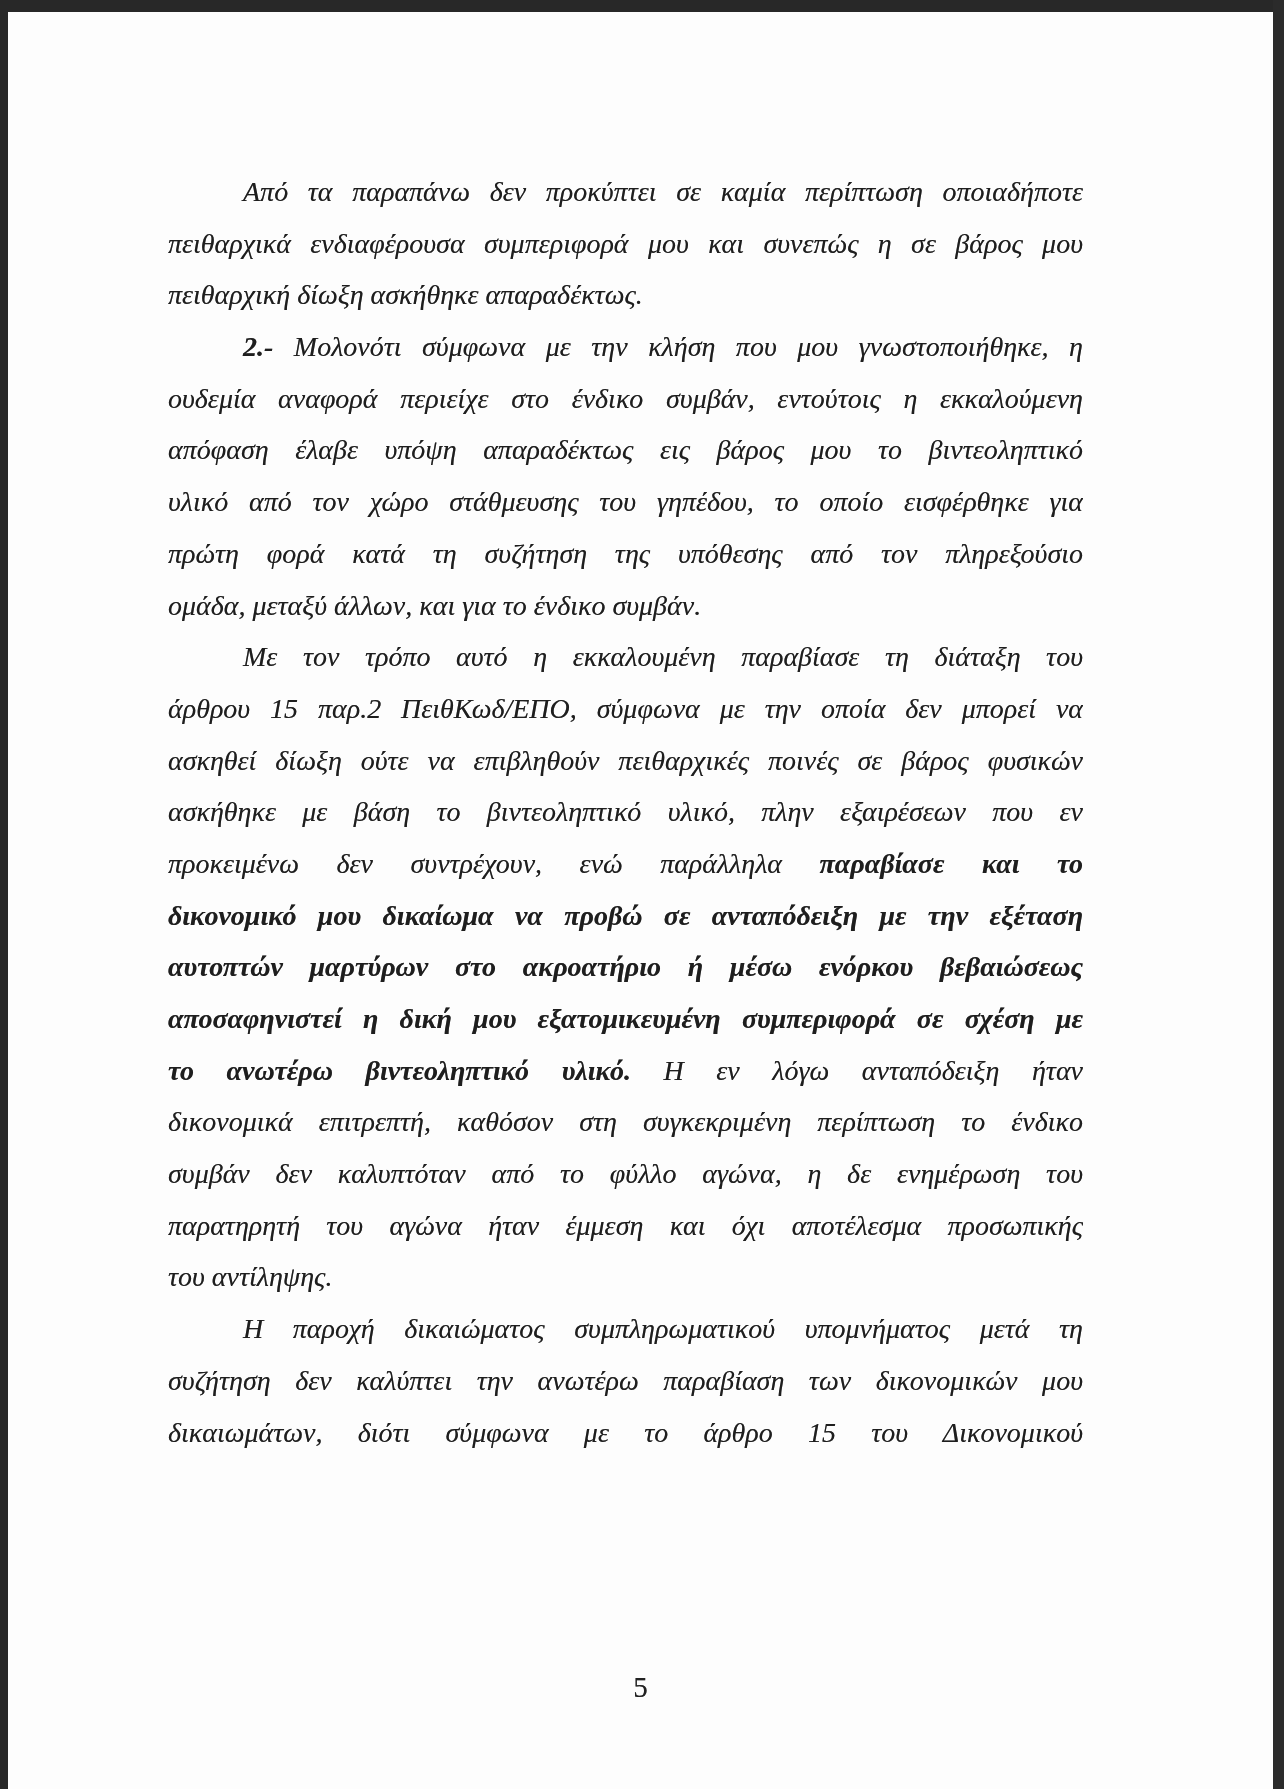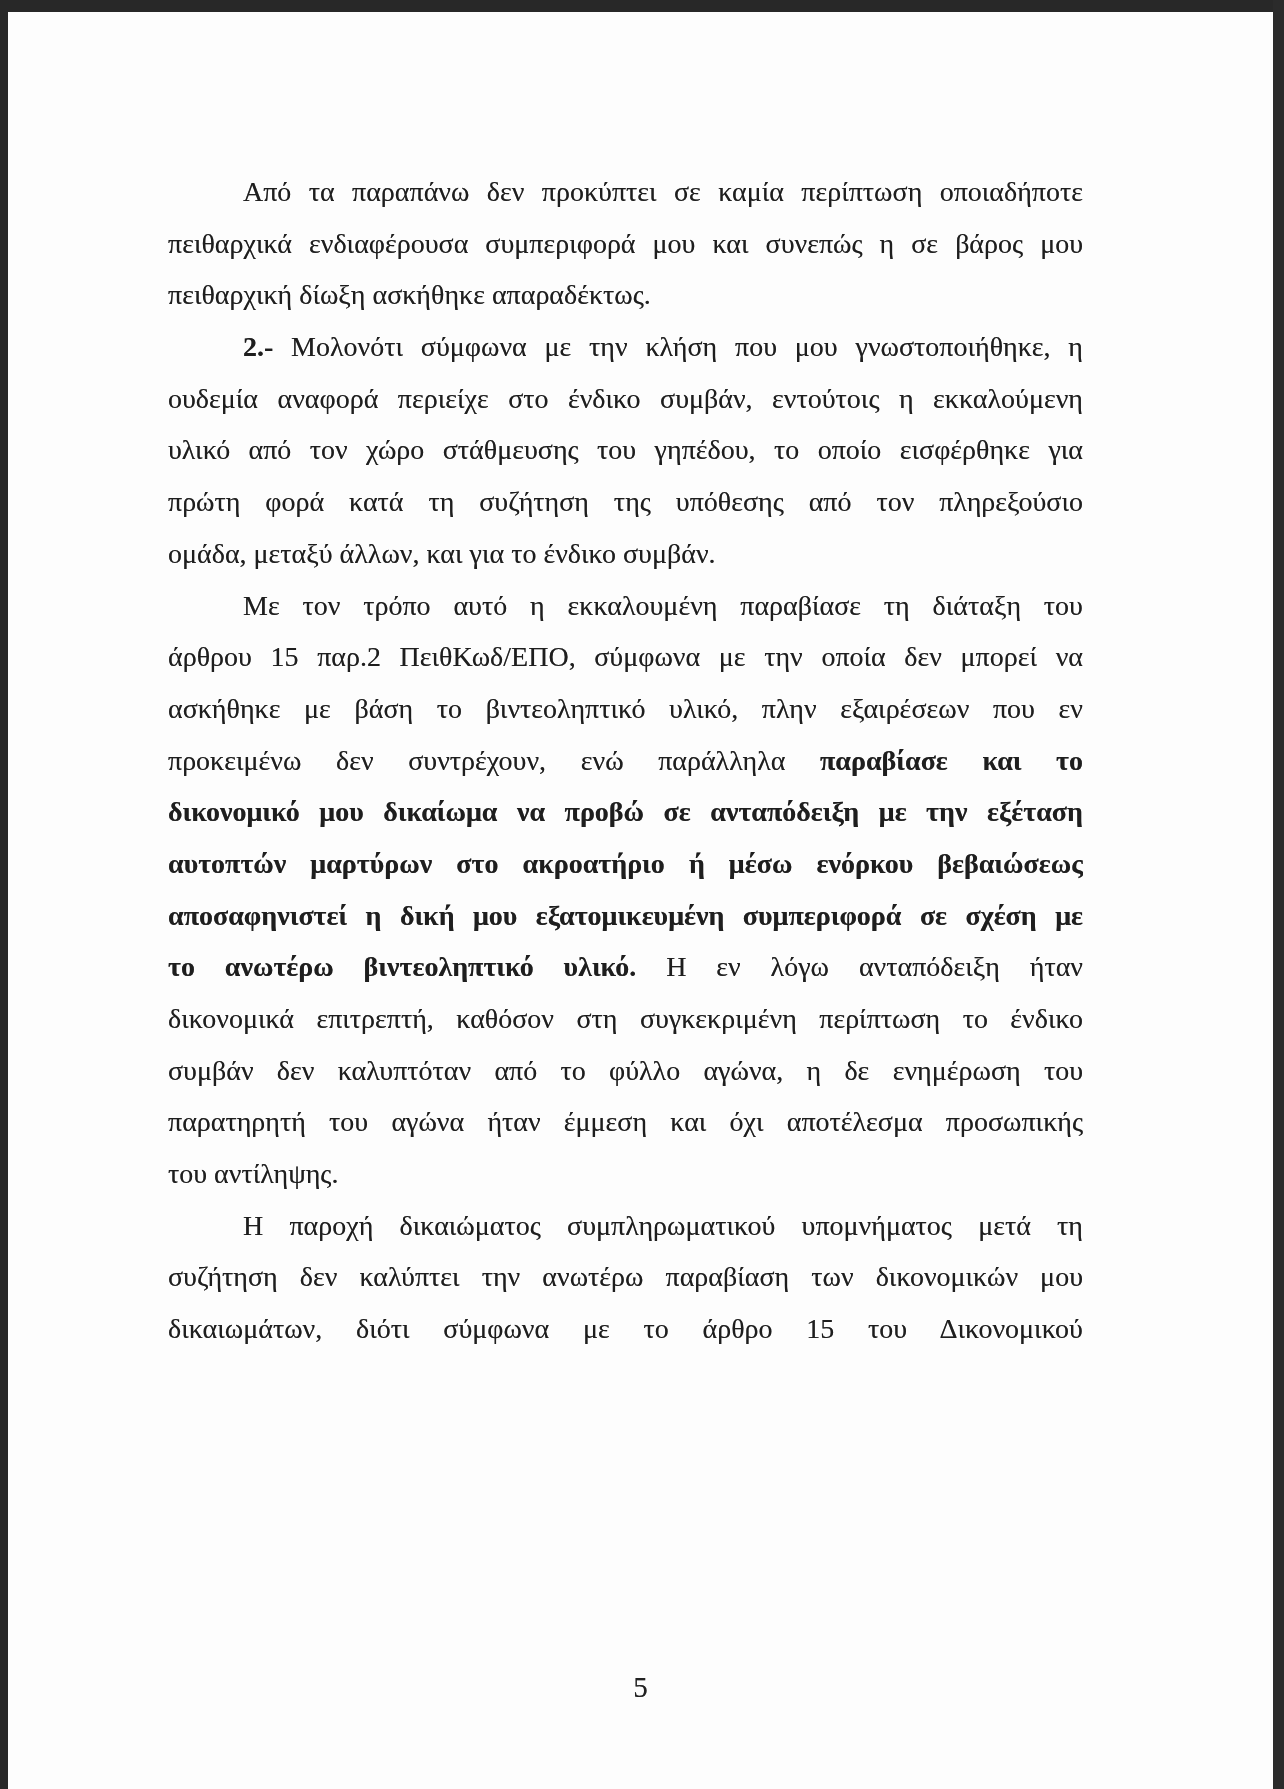--- a/index.html
+++ b/index.html
@@ -11,20 +11,21 @@
   .paper{
     position:absolute;left:8px;top:12px;right:11px;bottom:0;
     background:#fdfdfd;
   }
   .border-top{position:absolute;left:0;top:0;width:100%;height:12px;background:#282828;}
   .border-left{position:absolute;left:0;top:0;width:8px;height:100%;background:#282828;}
   .border-right{position:absolute;right:0;top:0;width:11px;height:100%;background:#2b2b2b;}
   #text-block{
     position:absolute;left:168px;top:166px;width:915px;
     color:#1e1e1e;
+    font-style:italic;
   }
   .line{
     height:51.7px;line-height:51.7px;font-size:28px;
     text-align:justify;text-align-last:justify;
     overflow:hidden;white-space:normal;
     text-shadow:0 0 0.6px rgba(25,25,25,0.55);
   }
   .line.indent{text-indent:75px;}
   .line.para-end{text-align-last:left;}
   .seg.bold{font-weight:bold;}
@@ -41,25 +42,27 @@
 <div class="border-top"></div>
 <div class="border-left"></div>
 <div class="border-right"></div>
 
 <div id="text-block">
     <div class="line indent"><span class="seg">Από τα παραπάνω δεν προκύπτει σε καμία περίπτωση οποιαδήποτε</span></div>
     <div class="line"><span class="seg">πειθαρχικά ενδιαφέρουσα συμπεριφορά μου και συνεπώς η σε βάρος μου</span></div>
     <div class="line para-end"><span class="seg">πειθαρχική δίωξη ασκήθηκε απαραδέκτως.</span></div>
     <div class="line indent"><span class="seg bold">2.-</span><span class="seg"> Μολονότι σύμφωνα με την κλήση που μου γνωστοποιήθηκε, η</span></div>
     <div class="line"><span class="seg">ουδεμία αναφορά περιείχε στο ένδικο συμβάν, εντούτοις η εκκαλούμενη</span></div>
+    <div class="line"><span class="seg">απόφαση έλαβε υπόψη απαραδέκτως εις βάρος μου το βιντεοληπτικό</span></div>
     <div class="line"><span class="seg">υλικό από τον χώρο στάθμευσης του γηπέδου, το οποίο εισφέρθηκε για</span></div>
     <div class="line"><span class="seg">πρώτη φορά κατά τη συζήτηση της υπόθεσης από τον πληρεξούσιο</span></div>
     <div class="line para-end"><span class="seg">ομάδα, μεταξύ άλλων, και για το ένδικο συμβάν.</span></div>
     <div class="line indent"><span class="seg">Με τον τρόπο αυτό η εκκαλουμένη παραβίασε τη διάταξη του</span></div>
     <div class="line"><span class="seg">άρθρου 15 παρ.2 ΠειθΚωδ/ΕΠΟ, σύμφωνα με την οποία δεν μπορεί να</span></div>
+    <div class="line"><span class="seg">ασκηθεί δίωξη ούτε να επιβληθούν πειθαρχικές ποινές σε βάρος φυσικών</span></div>
     <div class="line"><span class="seg">ασκήθηκε με βάση το βιντεοληπτικό υλικό, πλην εξαιρέσεων που εν</span></div>
     <div class="line"><span class="seg">προκειμένω δεν συντρέχουν, ενώ παράλληλα </span><span class="seg bold">παραβίασε και το</span></div>
     <div class="line"><span class="seg bold">δικονομικό μου δικαίωμα να προβώ σε ανταπόδειξη με την εξέταση</span></div>
     <div class="line"><span class="seg bold">αυτοπτών μαρτύρων στο ακροατήριο ή μέσω ενόρκου βεβαιώσεως</span></div>
     <div class="line"><span class="seg bold">αποσαφηνιστεί η δική μου εξατομικευμένη συμπεριφορά σε σχέση με</span></div>
     <div class="line"><span class="seg bold">το ανωτέρω βιντεοληπτικό υλικό.</span><span class="seg"> Η εν λόγω ανταπόδειξη ήταν</span></div>
     <div class="line"><span class="seg">δικονομικά επιτρεπτή, καθόσον στη συγκεκριμένη περίπτωση το ένδικο</span></div>
     <div class="line"><span class="seg">συμβάν δεν καλυπτόταν από το φύλλο αγώνα, η δε ενημέρωση του</span></div>
     <div class="line"><span class="seg">παρατηρητή του αγώνα ήταν έμμεση και όχι αποτέλεσμα προσωπικής</span></div>
     <div class="line para-end"><span class="seg">του αντίληψης.</span></div>

